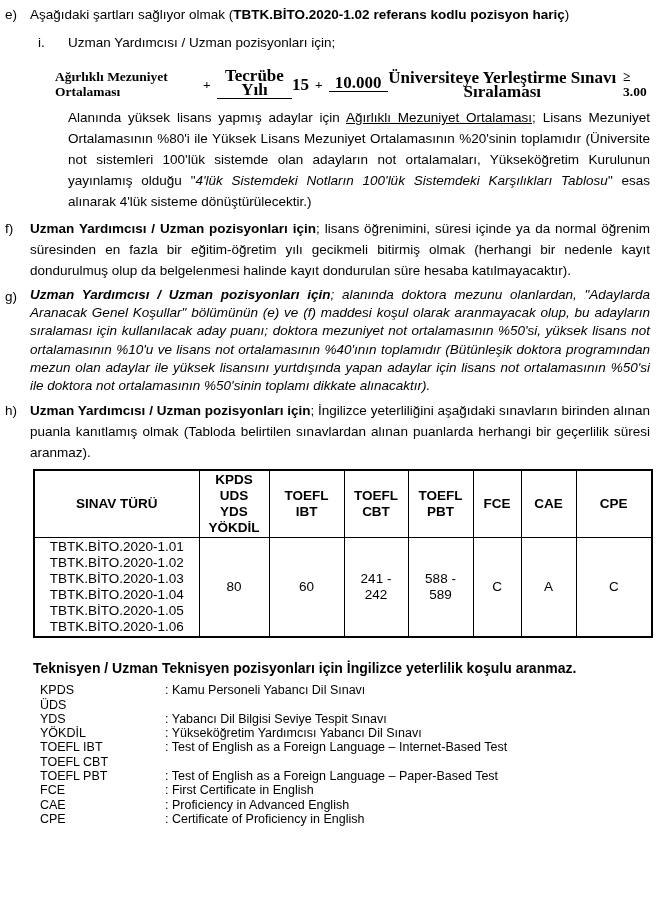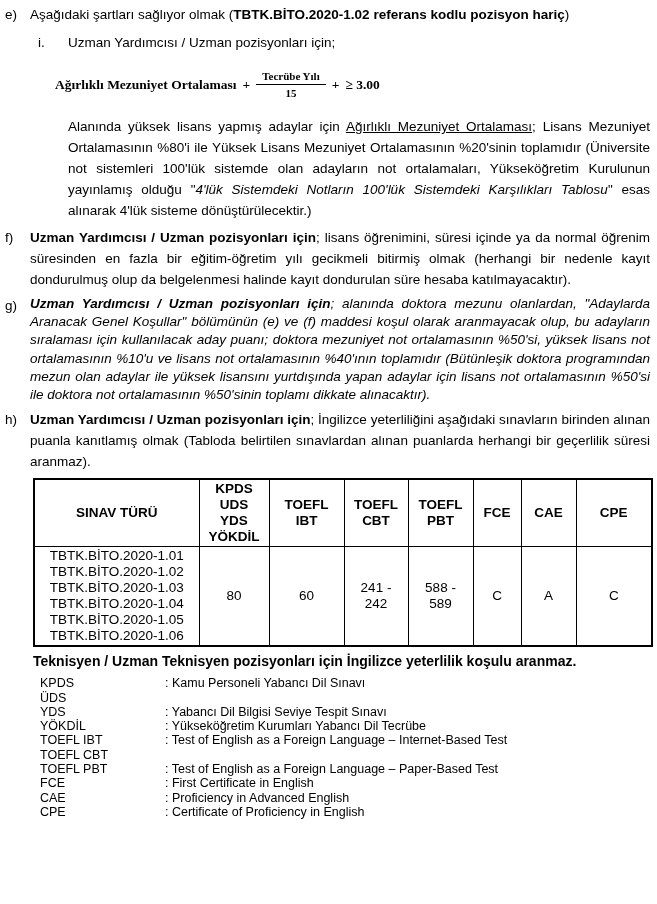--- a/index.html
+++ b/index.html
@@ -21,33 +21,33 @@
   .mt7  { margin-top:7px; }
   .mt5  { margin-top:5px; }
   .mt6  { margin-top:6px; }
   .item-g .content { line-height:18.2px;font-style:italic; }
   .formula {
     margin:16px 0 6px 50px;
     display:flex; align-items:center; gap:6px;
     font-family:"Liberation Serif", serif;
     font-size:13.5px; line-height:15px;font-weight:bold;
   }
-  .frac { display:inline-flex; flex-direction:column; align-items:center; font-size:11px; line-height:14px; text-align:center; }
+  .frac { display:inline-flex; align-items:center; font-size:17px; line-height:14px; text-align:center; }
   .frac .num { border-bottom:1px solid #000; padding:0 6px 1px; }
   .frac .den { padding-top:1px; }
   .para { margin:4px 0 0 63px; line-height:21px; }
-  .para.first { margin-top:16px; }
+  .para.first { margin-top:8px; }
   table.req { border-collapse:collapse; table-layout:fixed; width:618px; margin:6px 0 0 28px; border:2px solid #000; }
   .req th, .req td {
     border:1.5px solid #000; text-align:center; vertical-align:middle;
     white-space:pre-line; padding:1px 2px; font-size:13.5px;
   }
   .req th { font-weight:bold; line-height:16px; height:64px; }
   .req td { line-height:16px; height:96px;margin-top:28px; }
-  .note { margin:5px 0 0 28px; font-weight:bold; font-size:14px; line-height:19px; }
+  .note { margin:21px 0 0 28px; font-weight:bold; font-size:14px; line-height:19px; }
   .defs { margin:5px 0 0 35px; font-size:12.5px; line-height:14.3px; }
   .def-row { display:flex; }
   .def-term { flex:0 0 125px; }
   .def-text { flex:1; }
 </style>
 </head>
 <body>
 
 <div class="page">
 
@@ -62,20 +62,24 @@
   </div>
 
   <div class="formula">
     <span>Ağırlıklı Mezuniyet Ortalaması</span>
     <span>+</span>
     <span class="frac">
         <span class="num">Tecrübe Yılı</span>
         <span class="den">15</span>
       </span>
     <span>+</span>
+    <span class="frac">
+        <span class="num">10.000</span>
+        <span class="den">Üniversiteye Yerleştirme Sınavı Sıralaması</span>
+      </span>
     <span>≥ 3.00</span>
   </div>
 
   <div class="para first justify"><span>Alanında yüksek lisans yapmış adaylar için </span><span class="u">Ağırlıklı Mezuniyet Ortalaması;</span><span> Lisans Mezuniyet Ortalamasının %80'i ile Yüksek Lisans Mezuniyet Ortalamasının %20'sinin toplamıdır (Üniversite not sistemleri 100'lük sistemde olan adayların not ortalamaları, Yükseköğretim Kurulunun yayınlamış olduğu "</span><span class="i">4'lük Sistemdeki Notların 100'lük Sistemdeki Karşılıkları Tablosu</span><span>" esas alınarak 4'lük sisteme dönüştürülecektir.)</span></div>
 
 
   <div class="li mt6">
     <div class="marker">f)</div>
     <div class="content justify"><span class="b">Uzman Yardımcısı / Uzman pozisyonları için</span><span>; lisans öğrenimini, süresi içinde ya da normal öğrenim süresinden en fazla bir eğitim-öğretim yılı gecikmeli bitirmiş olmak (herhangi bir nedenle kayıt dondurulmuş olup da belgelenmesi halinde kayıt dondurulan süre hesaba katılmayacaktır).</span></div>
   </div>
@@ -147,21 +151,21 @@
       </div>
     <div class="def-row">
         <div class="def-term">ÜDS</div>
       </div>
     <div class="def-row">
         <div class="def-term">YDS</div>
         <div class="def-text">: Yabancı Dil Bilgisi Seviye Tespit Sınavı</div>
       </div>
     <div class="def-row">
         <div class="def-term">YÖKDİL</div>
-        <div class="def-text">: Yükseköğretim Kurumları Yabancı Dil Tecrübe</div>
+        <div class="def-text">: Yükseköğretim Yardımcısı Yabancı Dil Sınavı</div>
       </div>
     <div class="def-row">
         <div class="def-term">TOEFL IBT</div>
         <div class="def-text">: Test of English as a Foreign Language – Internet-Based Test</div>
       </div>
     <div class="def-row">
         <div class="def-term">TOEFL CBT</div>
       </div>
     <div class="def-row">
         <div class="def-term">TOEFL PBT</div>

